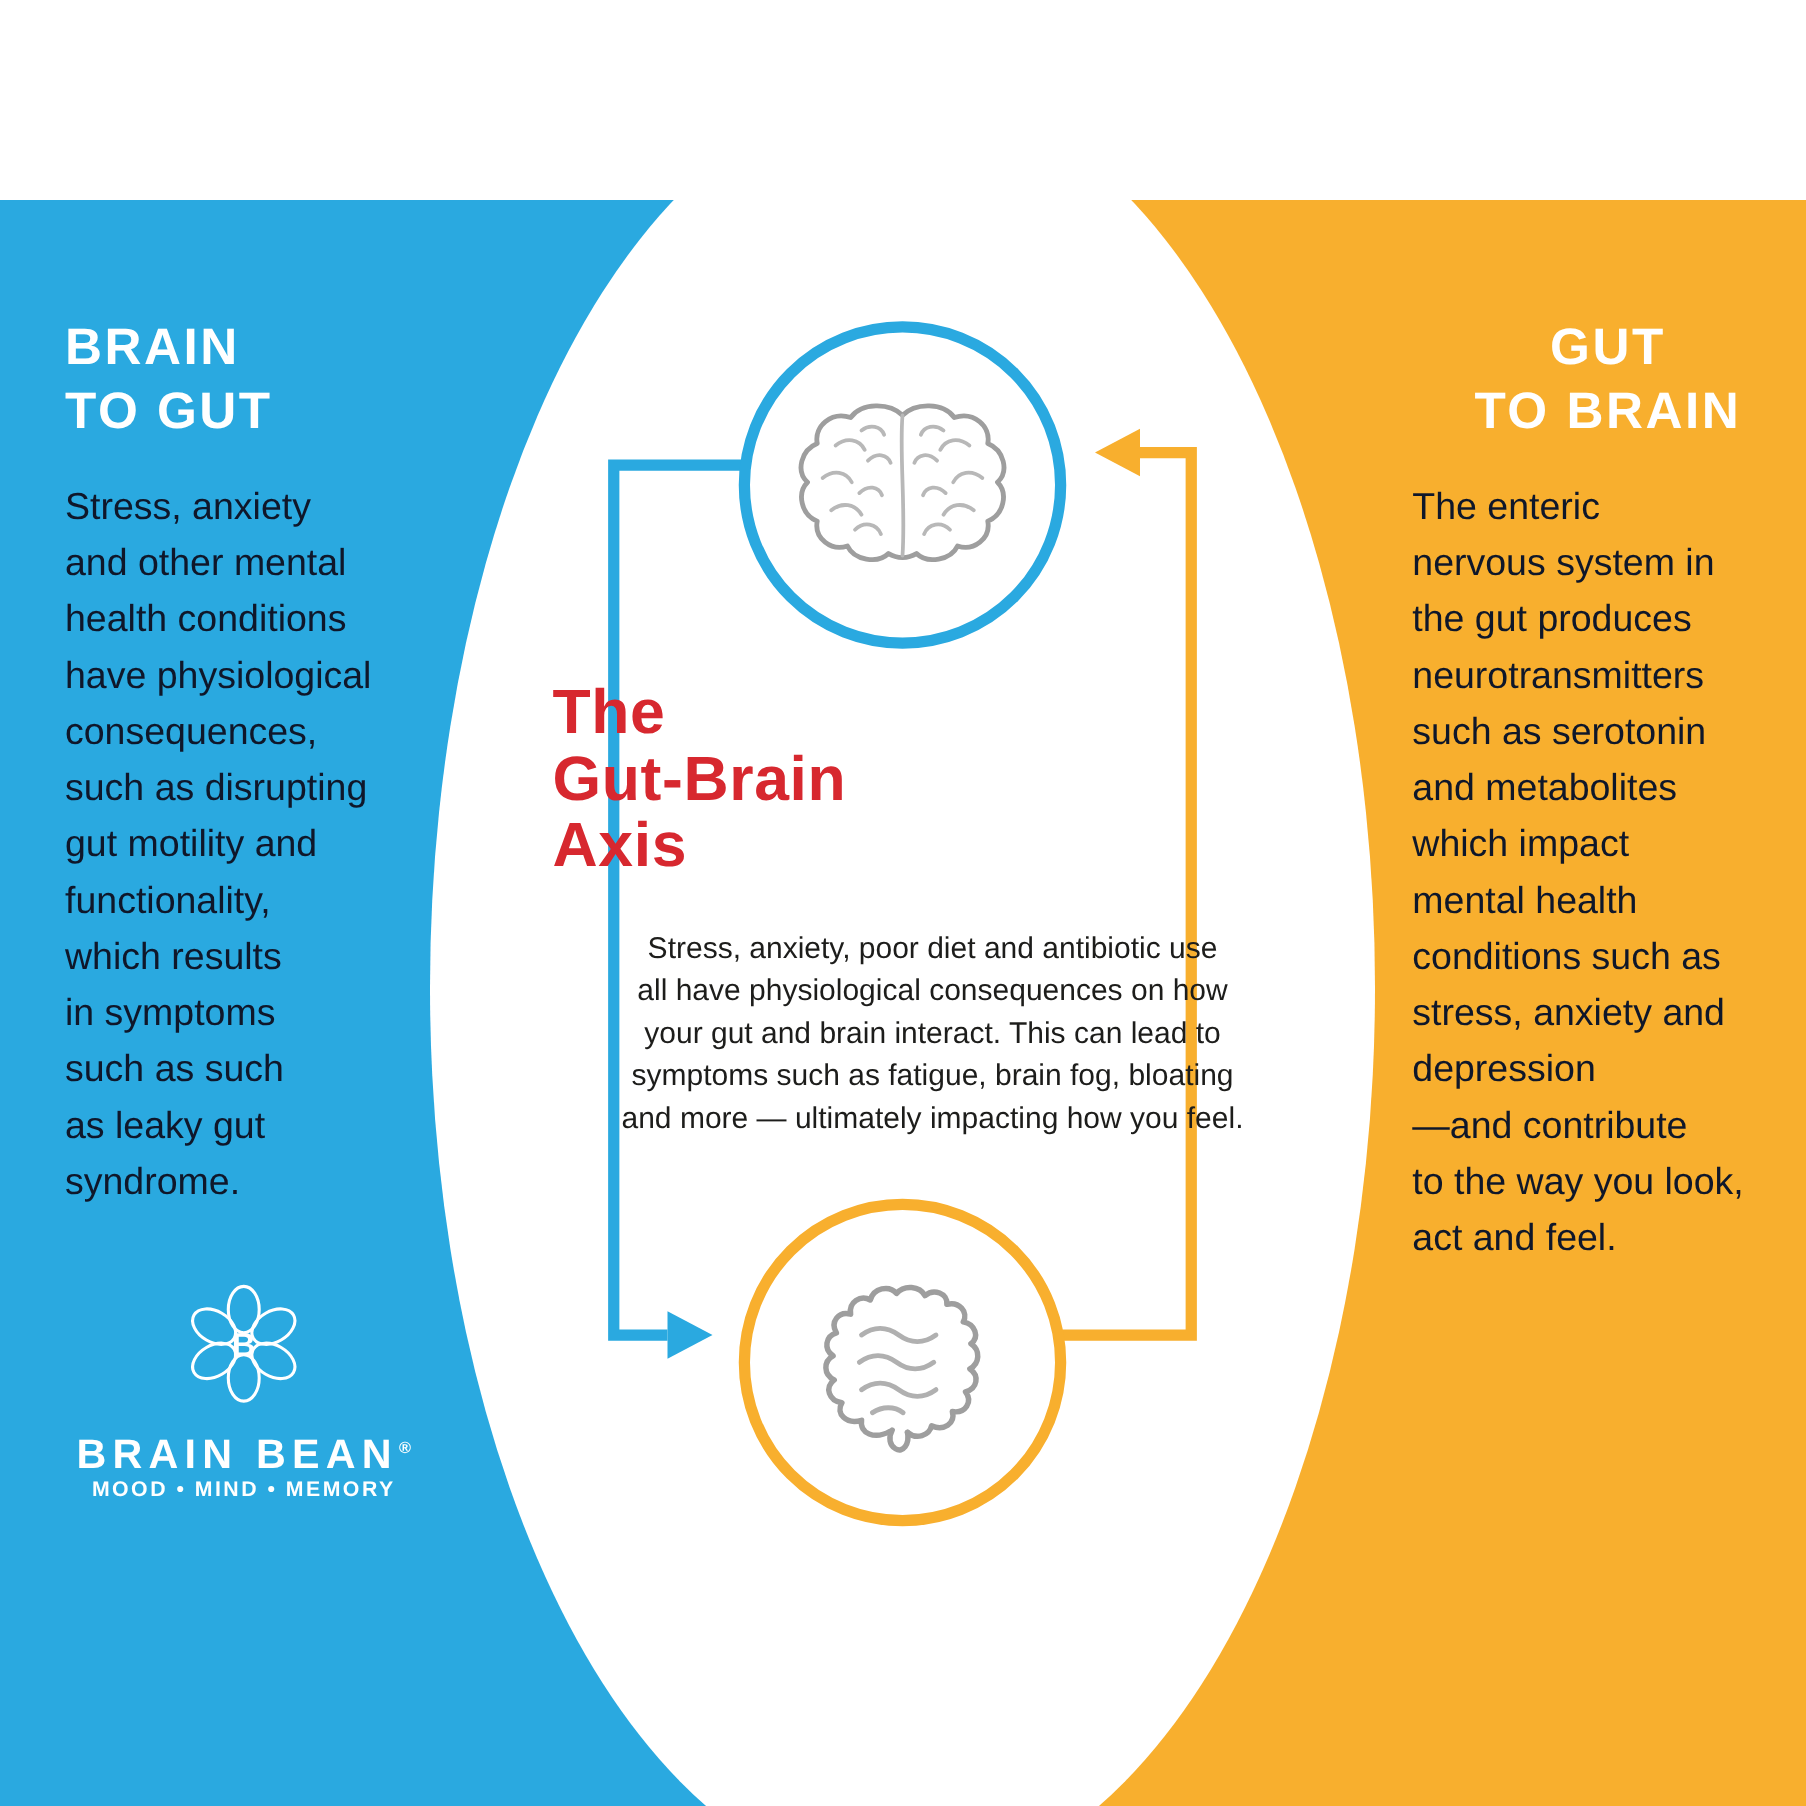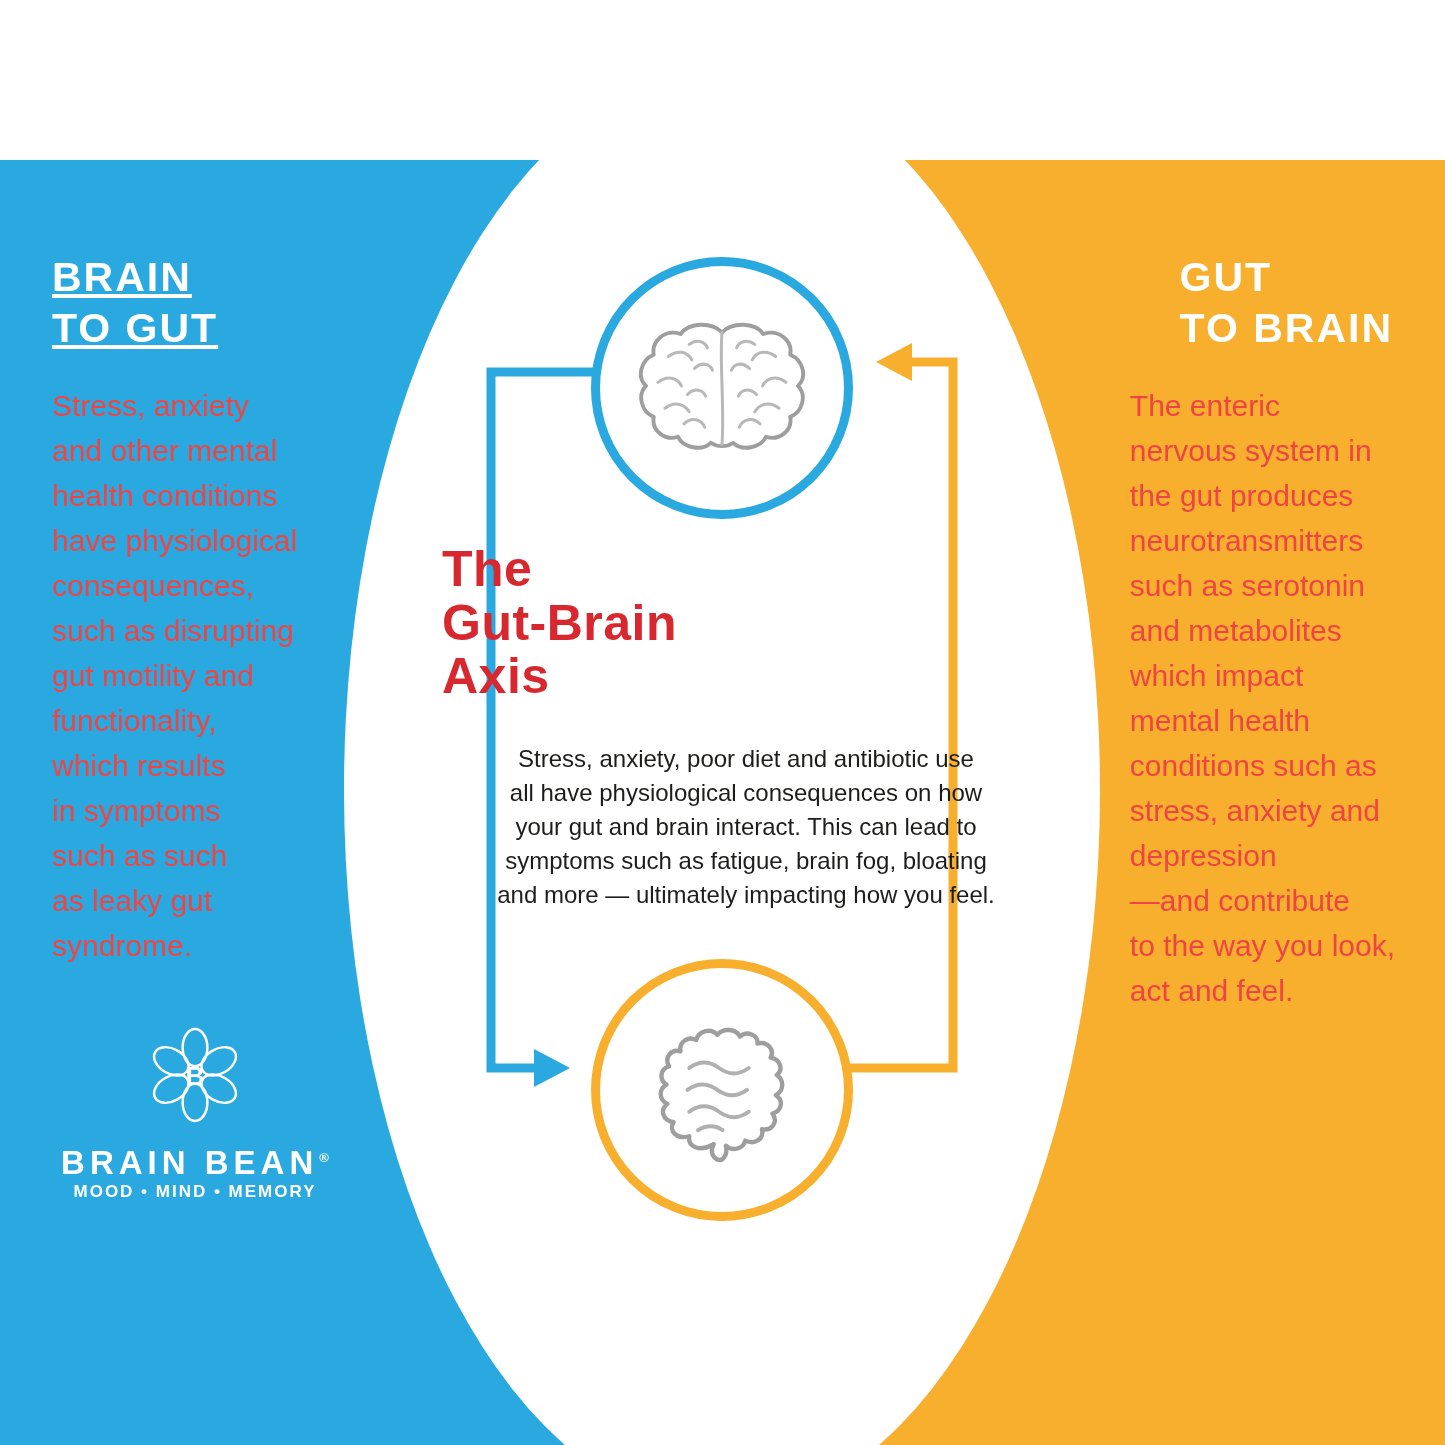--- a/index.html
+++ b/index.html
@@ -27,25 +27,25 @@
     position:absolute; left:591px; width:262px; height:262px; border-radius:50%;
     background:#fff; display:flex; align-items:center; justify-content:center;
   }
   .brain-circle{ top:257px; border:9px solid var(--blue); }
   .gut-circle{ top:959px; border:9px solid var(--yellow); }
 
   .panel-heading{
     position:absolute; top:252px; color:#fff; font-size:41px; font-weight:700;
     letter-spacing:2px; line-height:1.24; white-space:pre-line;
   }
-  .left-heading{ left:52px;text-decoration:underline; }
-  .right-heading{ right:52px; text-align:left; }
+  .left-heading{ left:52px; }
+  .right-heading{ right:52px; text-align:center; }
 
   .panel-body{
-    position:absolute; top:383px; color:#ef4444; font-size:30px; line-height:1.5;
+    position:absolute; top:383px; color:#0f172a; font-size:30px; line-height:1.5;
     white-space:pre-line;
   }
   .left-body{ left:52px; }
   .right-body{ right:50px; }
 
   .center-title{
     position:absolute; left:442px; width:560px; top:543px; text-align:left;
     color:var(--red); font-size:50px; font-weight:700; line-height:1.07;
     white-space:pre-line; letter-spacing:0.5px;
   }

